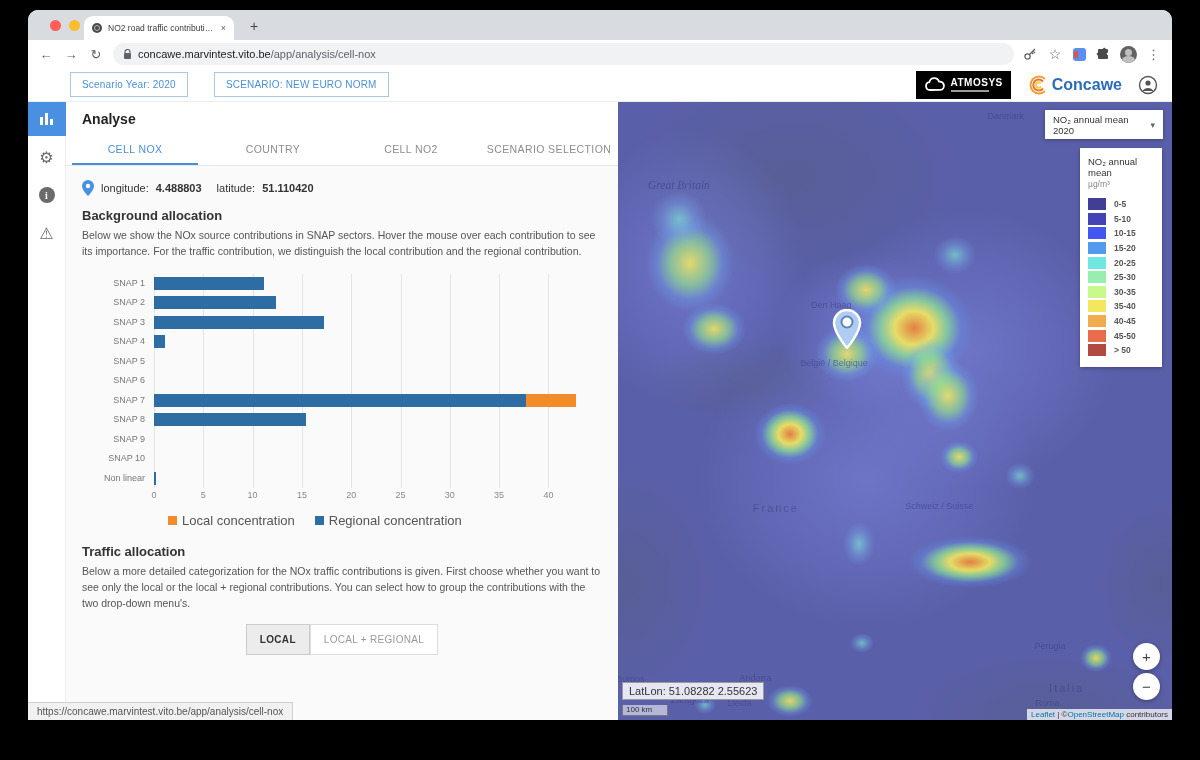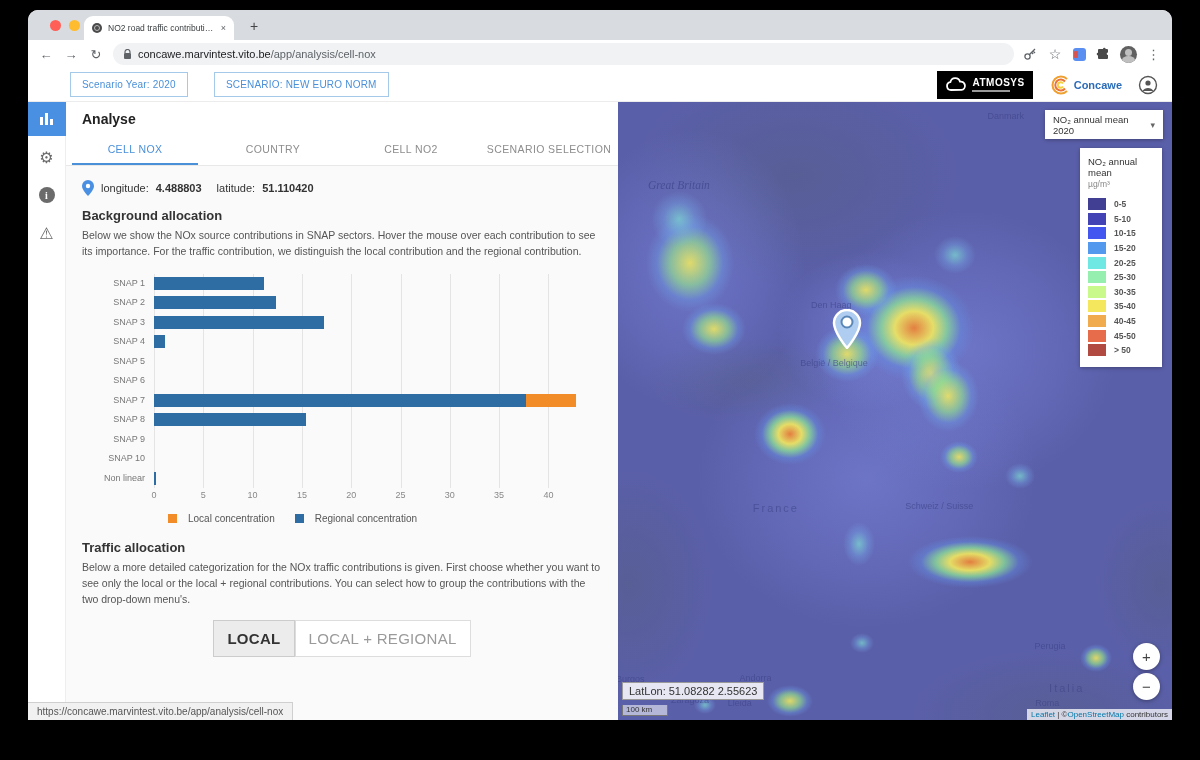--- a/index.html
+++ b/index.html
@@ -32,21 +32,21 @@
 
   
   .appbar { height:34px; background:#fff; display:flex; align-items:center; border-bottom:1px solid #ececec; }
   .app-title { width:178px; height:34px; background:#000; color:#fff; font-weight:bold; font-size:10px; letter-spacing:.4px; display:flex; align-items:center; justify-content:center; flex:none; }
   .pill-btn { border:1px solid #a5cae9; color:#4a90d9; background:#fff; font-size:10px; letter-spacing:.2px; padding:6px 11px; margin-right:26px; cursor:pointer; font-family:inherit; white-space:nowrap; }
   .appbar-right { margin-left:auto; display:flex; align-items:center; gap:16px; padding-right:14px; }
   .atmosys { height:28px; background:#000; display:flex; align-items:center; gap:5px; padding:0 8px; }
   .atmosys-txt { color:#fff; font-weight:bold; font-size:10px; letter-spacing:.5px; }
   .atmosys-sub { height:2px; width:38px; background:#9a9a9a; margin-top:2px; }
   .concawe { display:flex; align-items:center; gap:3px; }
-  .concawe-txt { color:#2b6cb8; font-weight:bold; font-size:11px; }
+  .concawe-txt { color:#2b6cb8; font-weight:bold; font-size:16px; }
 
   
   .main { display:flex; height:618px; }
   .rail { width:38px; background:#fff; border-right:1px solid #eee; display:flex; flex-direction:column; align-items:center; }
   .rail-item { width:38px; height:34px; display:flex; align-items:center; justify-content:center; color:#6b6b6b; font-size:16px; margin-bottom:4px; cursor:pointer; }
   .rail-item.active { background:#4a90e2; color:#fff; }
 
   .panel { width:552px; background:#fafafa; display:flex; flex-direction:column; position:relative; overflow:hidden; }
   .panel-head { background:#fff; padding:9px 16px 7px; font-size:14px; font-weight:bold; color:#222; }
   .tabs { background:#fff; display:flex; border-bottom:1px solid #e8e8e8; }
@@ -63,26 +63,26 @@
   .chart { display:flex; margin:14px 24px 0 0; }
   .labels-col { width:72px; flex:none; }
   .labels-col div { height:19.5px; line-height:19.5px; font-size:9px; color:#777; text-align:right; padding-right:9px; }
   .plot { flex:1; position:relative; }
   .gridline { position:absolute; top:0; bottom:0; width:1px; background:#e4e4e4; }
   .trk { height:19.5px; position:relative; display:flex; align-items:center; }
   .seg { height:13px; }
   .axis { position:relative; height:15px; margin:2px 24px 0 72px; }
   .axis span { position:absolute; transform:translateX(-50%); font-size:9px; color:#888; }
   .chart-legend { display:flex; gap:20px; margin:8px 0 0 86px; align-items:center; }
-  .cl-item { display:flex; align-items:center; gap:11px; font-size:10px; color:#555; }
+  .cl-item { display:flex; align-items:center; gap:5px; font-size:13px; color:#555; }
   .swatch { width:9px; height:9px; flex:none; }
 
   
   .seg-group { display:flex; justify-content:center; margin:13px 0 10px; }
-  .seg-btn { font-size:15px; padding:9px 13px; border:1px solid #ddd; background:#fff; color:#9a9a9a; cursor:pointer; font-family:inherit; letter-spacing:.3px; }
+  .seg-btn { font-size:10px; padding:9px 13px; border:1px solid #ddd; background:#fff; color:#9a9a9a; cursor:pointer; font-family:inherit; letter-spacing:.3px; }
   .seg-btn.active { background:#ececec; color:#333; font-weight:bold; border-color:#ccc; }
   .status-tip { position:absolute; left:0; bottom:0; background:#f1f1f1; border:1px solid #cfcfcf; border-left:none; border-bottom:none; padding:3px 9px; font-size:10px; color:#555; z-index:30; white-space:nowrap; }
 
   
   .map { flex:1; position:relative; background:#5a5fa9; overflow:hidden; }
   .blob { position:absolute; border-radius:50%; transform:translate(-50%,-50%); }
   .hs-major { background:radial-gradient(closest-side, rgba(233,128,58,.95), rgba(243,233,94,.9) 32%, rgba(140,226,150,.75) 55%, rgba(100,150,235,.35) 78%, rgba(100,150,235,0)); }
   .hs-city { background:radial-gradient(closest-side, rgba(240,232,96,.88), rgba(150,228,142,.65) 45%, rgba(110,170,240,.3) 75%, rgba(110,170,240,0)); }
   .hs-faint { background:radial-gradient(closest-side, rgba(128,229,214,.65), rgba(120,180,240,.3) 58%, rgba(120,180,240,0)); }
   .hs-diffuse { background:radial-gradient(closest-side, rgba(128,138,228,.5), rgba(128,138,228,.22) 60%, rgba(128,138,228,0)); }

